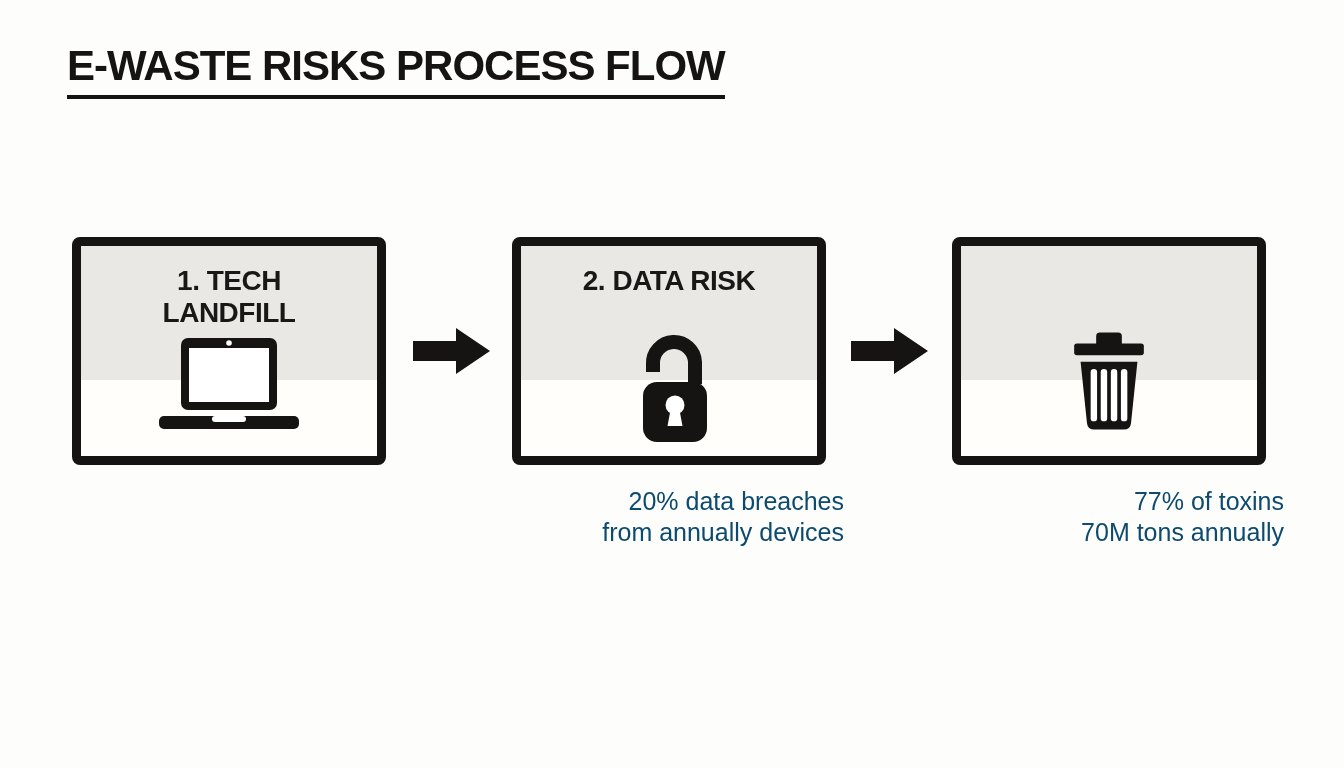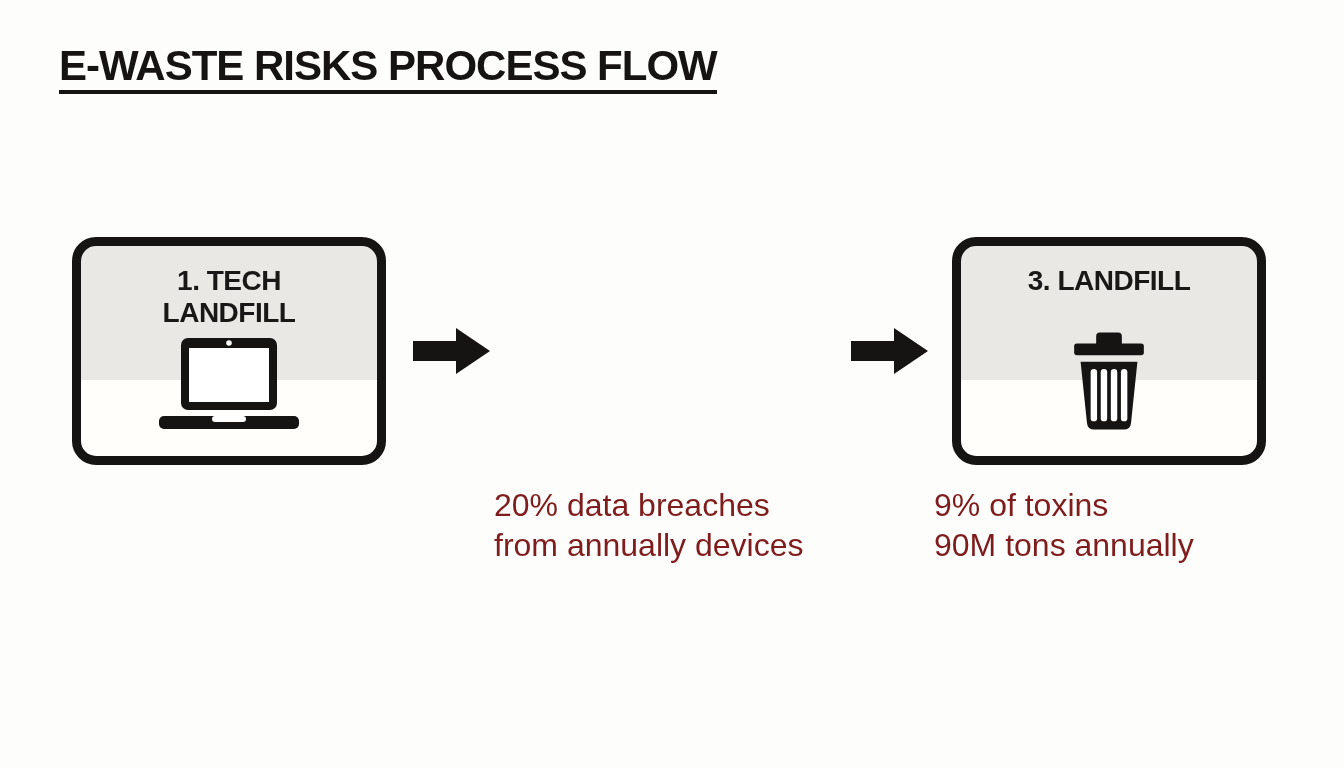--- a/index.html
+++ b/index.html
@@ -8,33 +8,34 @@
     background:#fdfdfc;
     font-family:"Liberation Sans","DejaVu Sans",sans-serif;
     color:#161512;
     overflow:hidden;
     position:relative;
   }
   .canvas{position:absolute;inset:0;}
 
   
   .title{
-    position:absolute;left:59px;top:42px;margin:0;
+    position:absolute;left:67px;top:42px;margin:0;
     font-size:42px;font-weight:800;letter-spacing:-1px;
     line-height:1.15;color:#151412;
     border-bottom:4px solid #151412;
+    padding-bottom:5px;
     display:inline-block;
   }
 
   
   .step-box{
     position:absolute;top:237px;width:314px;height:228px;
     box-sizing:border-box;
     border:9px solid #151412;
-    border-radius:24px;
+    border-radius:8px;
     background:linear-gradient(to bottom,#e9e8e5 0,#e9e8e5 134px,#fffefb 134px,#fffefb 100%);
     overflow:hidden;
   }
   .step-1{left:72px;}
   .step-2{left:512px;}
   .step-3{left:952px;}
 
   .step-title{
     margin-top:19px;
     text-align:center;
@@ -53,23 +54,23 @@
   
   .arrow{
     position:absolute;top:328px;width:77px;height:46px;line-height:0;
   }
   .arrow-1{left:413px;}
   .arrow-2{left:851px;}
 
   
   .caption{
     position:absolute;top:486px;width:350px;
-    text-align:left;
-    font-size:32px;font-weight:400;
-    line-height:1.24;color:#7f1d1d;
+    text-align:right;
+    font-size:25px;font-weight:400;
+    line-height:1.24;color:#0c4a6e;
   }
   .caption-2{left:494px;}
   .caption-3{left:934px;}
 </style>
 </head>
 <body>
 
 <div class="canvas">
 
   <h1 class="title">E-WASTE RISKS PROCESS FLOW</h1>
@@ -89,47 +90,59 @@
       </svg>
     </div>
   </div>
 
   <div class="arrow arrow-1">
     <svg width="77" height="46" viewBox="0 0 77 46" xmlns="http://www.w3.org/2000/svg">
       <polygon points="0,13 43,13 43,0 77,23 43,46 43,33 0,33" fill="#151412"></polygon>
     </svg>
   </div>
 
+  <div class="step-box step-2">
+    <div class="step-title">
+      <div>2. DATA RISK</div>
+    </div>
+    <div class="icon icon-lock">
+      <svg width="100" height="130" viewBox="0 0 100 130" xmlns="http://www.w3.org/2000/svg">
+        <path d="M34,54 L34,46 A21,21 0 0 1 76,44 L76,66" fill="none" stroke="#151412" stroke-width="14"></path>
+        <rect x="24" y="64" width="64" height="60" rx="14" fill="#151412"></rect>
+        <circle cx="56" cy="87" r="9.5" fill="#ffffff"></circle>
+        <path d="M51.5,92 L60.5,92 L63.5,108 L48.5,108 Z" fill="#ffffff"></path>
+      </svg>
+    </div>
+  </div>
 
   <div class="arrow arrow-2">
     <svg width="77" height="46" viewBox="0 0 77 46" xmlns="http://www.w3.org/2000/svg">
       <polygon points="0,13 43,13 43,0 77,23 43,46 43,33 0,33" fill="#151412"></polygon>
     </svg>
   </div>
 
   <div class="step-box step-3">
     <div class="step-title">
-      <div>3. LANDFILL</div>
     </div>
     <div class="icon icon-trash">
       <svg width="88" height="102" viewBox="0 0 96 106" xmlns="http://www.w3.org/2000/svg">
         <rect x="34" y="0" width="28" height="16" rx="4" fill="#151412"></rect>
         <rect x="10" y="12" width="76" height="13" rx="3" fill="#151412"></rect>
         <path d="M17,32 L79,32 L72,99 Q71.3,106 64,106 L32,106 Q24.7,106 24,99 Z" fill="#151412"></path>
         <rect x="28" y="40" width="7" height="57" rx="3.5" fill="#ffffff"></rect>
         <rect x="39" y="40" width="7" height="57" rx="3.5" fill="#ffffff"></rect>
         <rect x="50" y="40" width="7" height="57" rx="3.5" fill="#ffffff"></rect>
         <rect x="61" y="40" width="7" height="57" rx="3.5" fill="#ffffff"></rect>
       </svg>
     </div>
   </div>
 
   <div class="caption caption-2">
     <div>20% data breaches</div>
     <div>from annually devices</div>
   </div>
 
   <div class="caption caption-3">
-    <div>9% of toxins</div>
-    <div>90M tons annually</div>
+    <div>77% of toxins</div>
+    <div>70M tons annually</div>
   </div>
 
 </div>
 
 </body></html>

